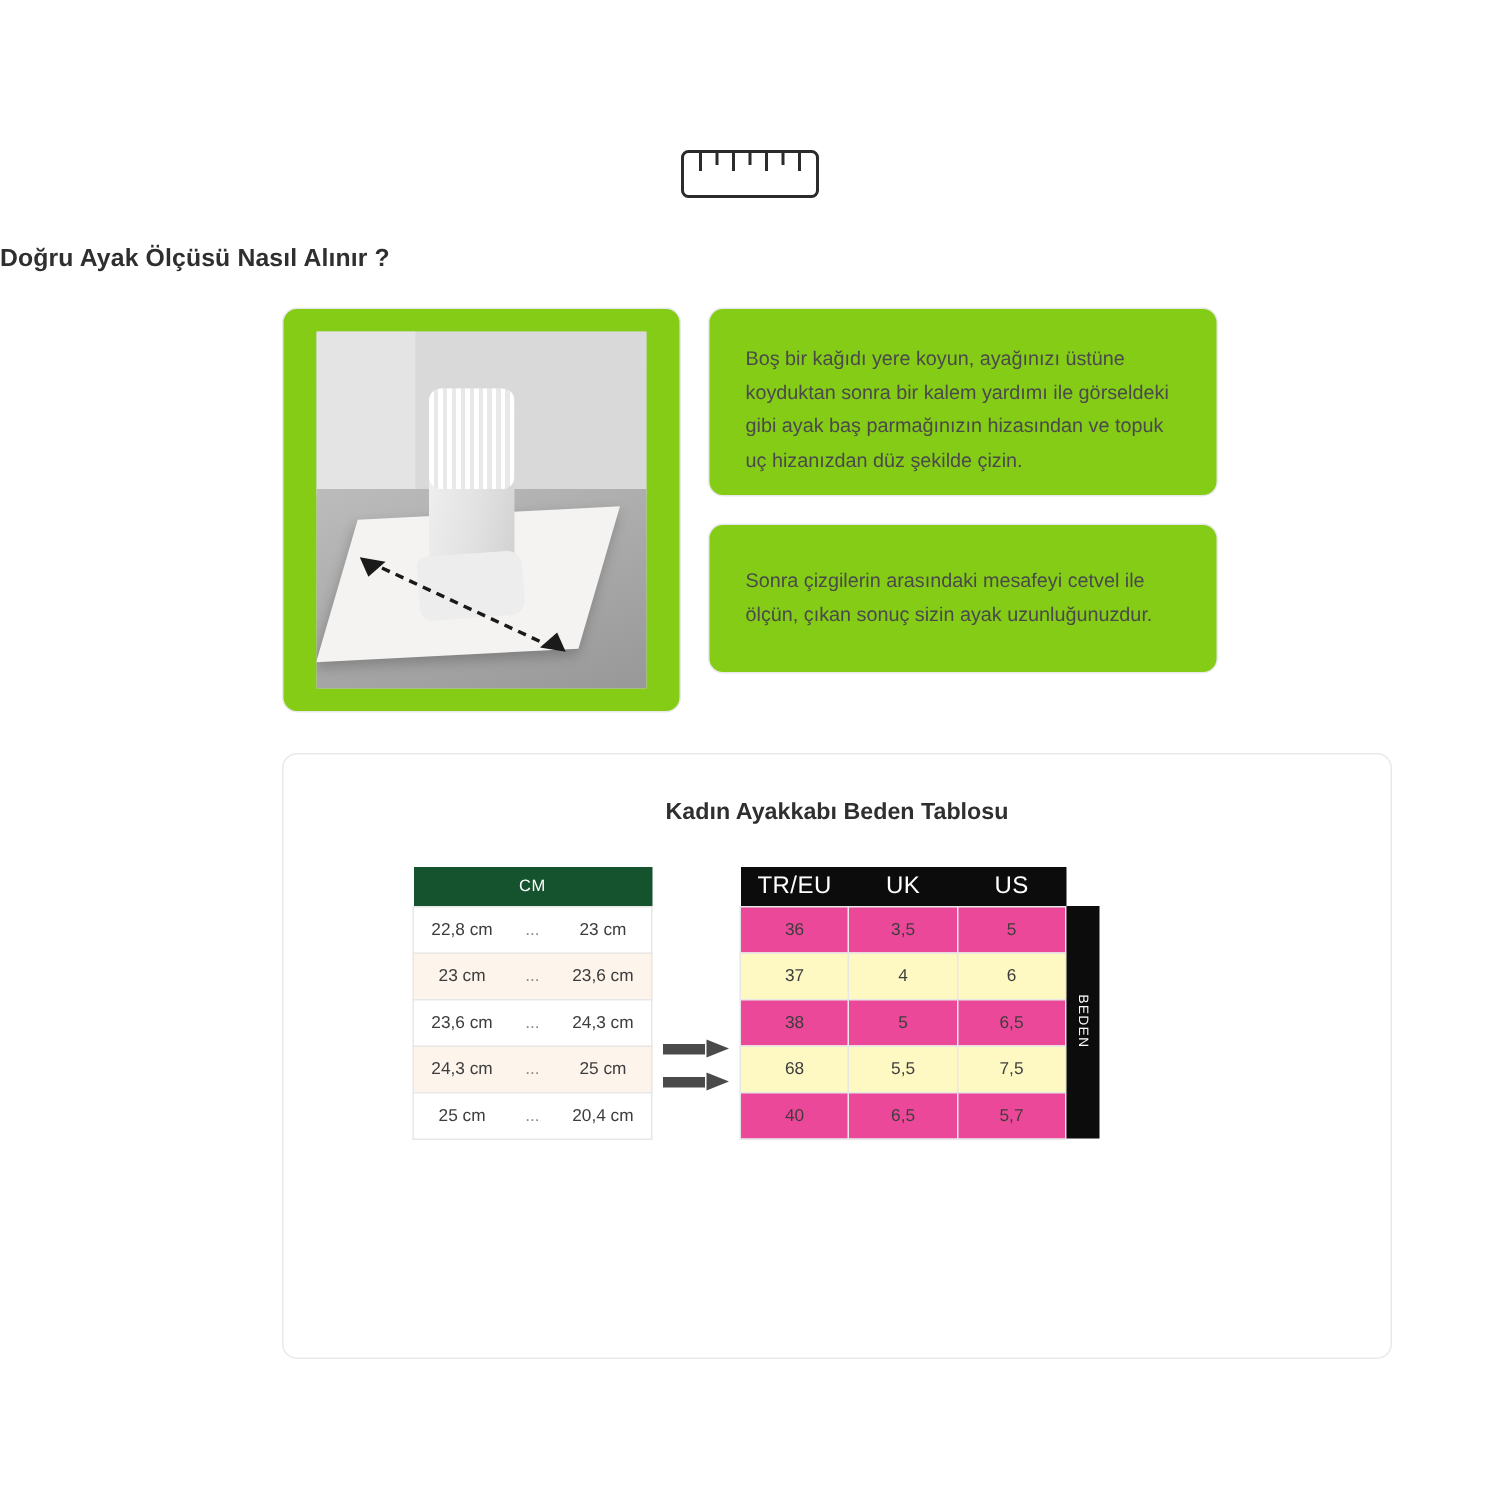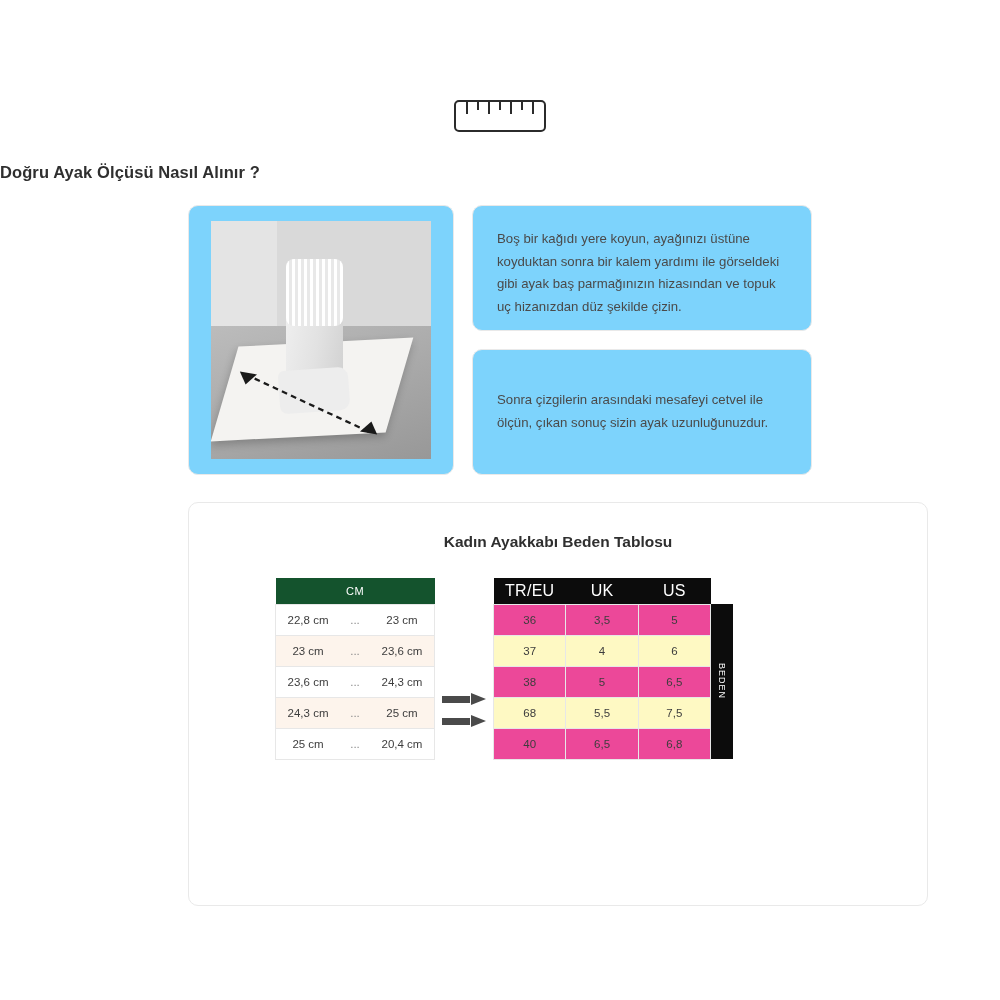--- a/index.html
+++ b/index.html
@@ -48,21 +48,21 @@
 
   
   .top-row {
     position: absolute;
     left: 188px; top: 205px;
     width: 624px; height: 270px;
     display: flex;
     gap: 18px;
   }
   .card {
-    background: #7dd3fc;
+    background: #84cc16;
     border: 1px solid #e9e9e9;
     border-radius: 10px;
   }
   .photo-card {
     width: 266px; height: 270px;
     display: flex; align-items: center; justify-content: center;
     padding: 16px;
   }
   .photo {
     position: relative;
@@ -128,21 +128,21 @@
     gap: 18px;
     width: 340px;
   }
   .text-card {
     padding: 22px 26px 22px 24px;
     font-size: 13.2px;
     line-height: 1.72;
     color: #4a4a4a;
   }
   .text-card.one { height: 126px; }
-  .text-card.two { height: 126px; display: flex; align-items: center; }
+  .text-card.two { height: 100px; display: flex; align-items: center; }
 
   
   .table-card {
     position: absolute;
     left: 188px; top: 502px;
     width: 740px; height: 404px;
     background: #fff;
     border: 1px solid #e9e9e9;
     border-radius: 10px;
   }
@@ -362,21 +362,21 @@
             <td>6,5</td>
           </tr>
           <tr class="alt">
             <td>68</td>
             <td>5,5</td>
             <td>7,5</td>
           </tr>
           <tr>
             <td>40</td>
             <td>6,5</td>
-            <td>6,8</td>
+            <td>5,7</td>
           </tr>
         </tbody>
       </table>
 
       <div class="beden">
         <span>BEDEN</span>
       </div>
 
     </div>
   </div>

